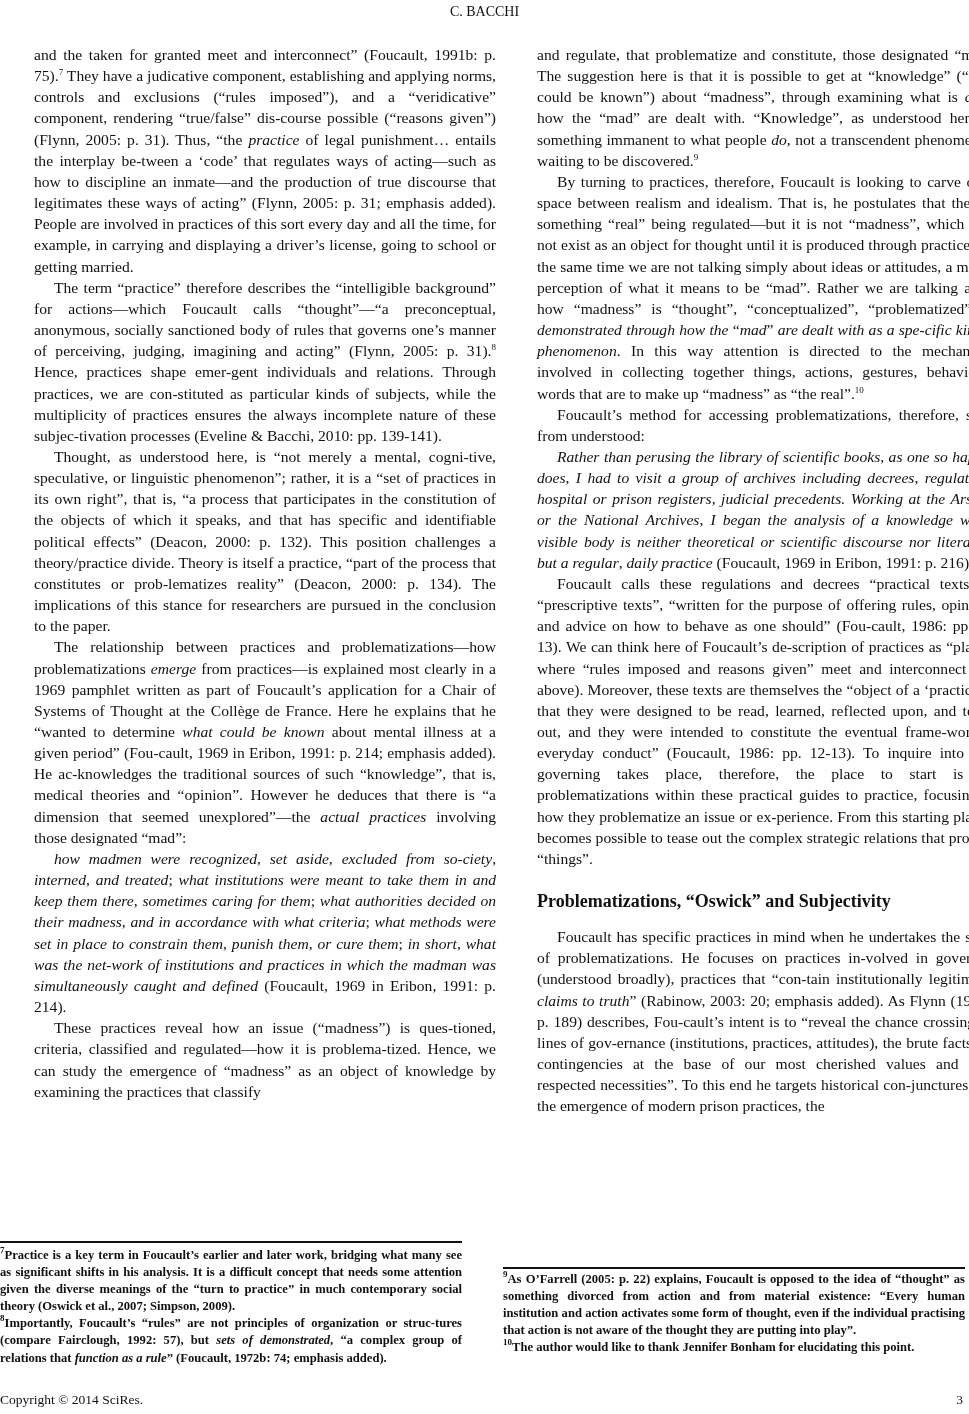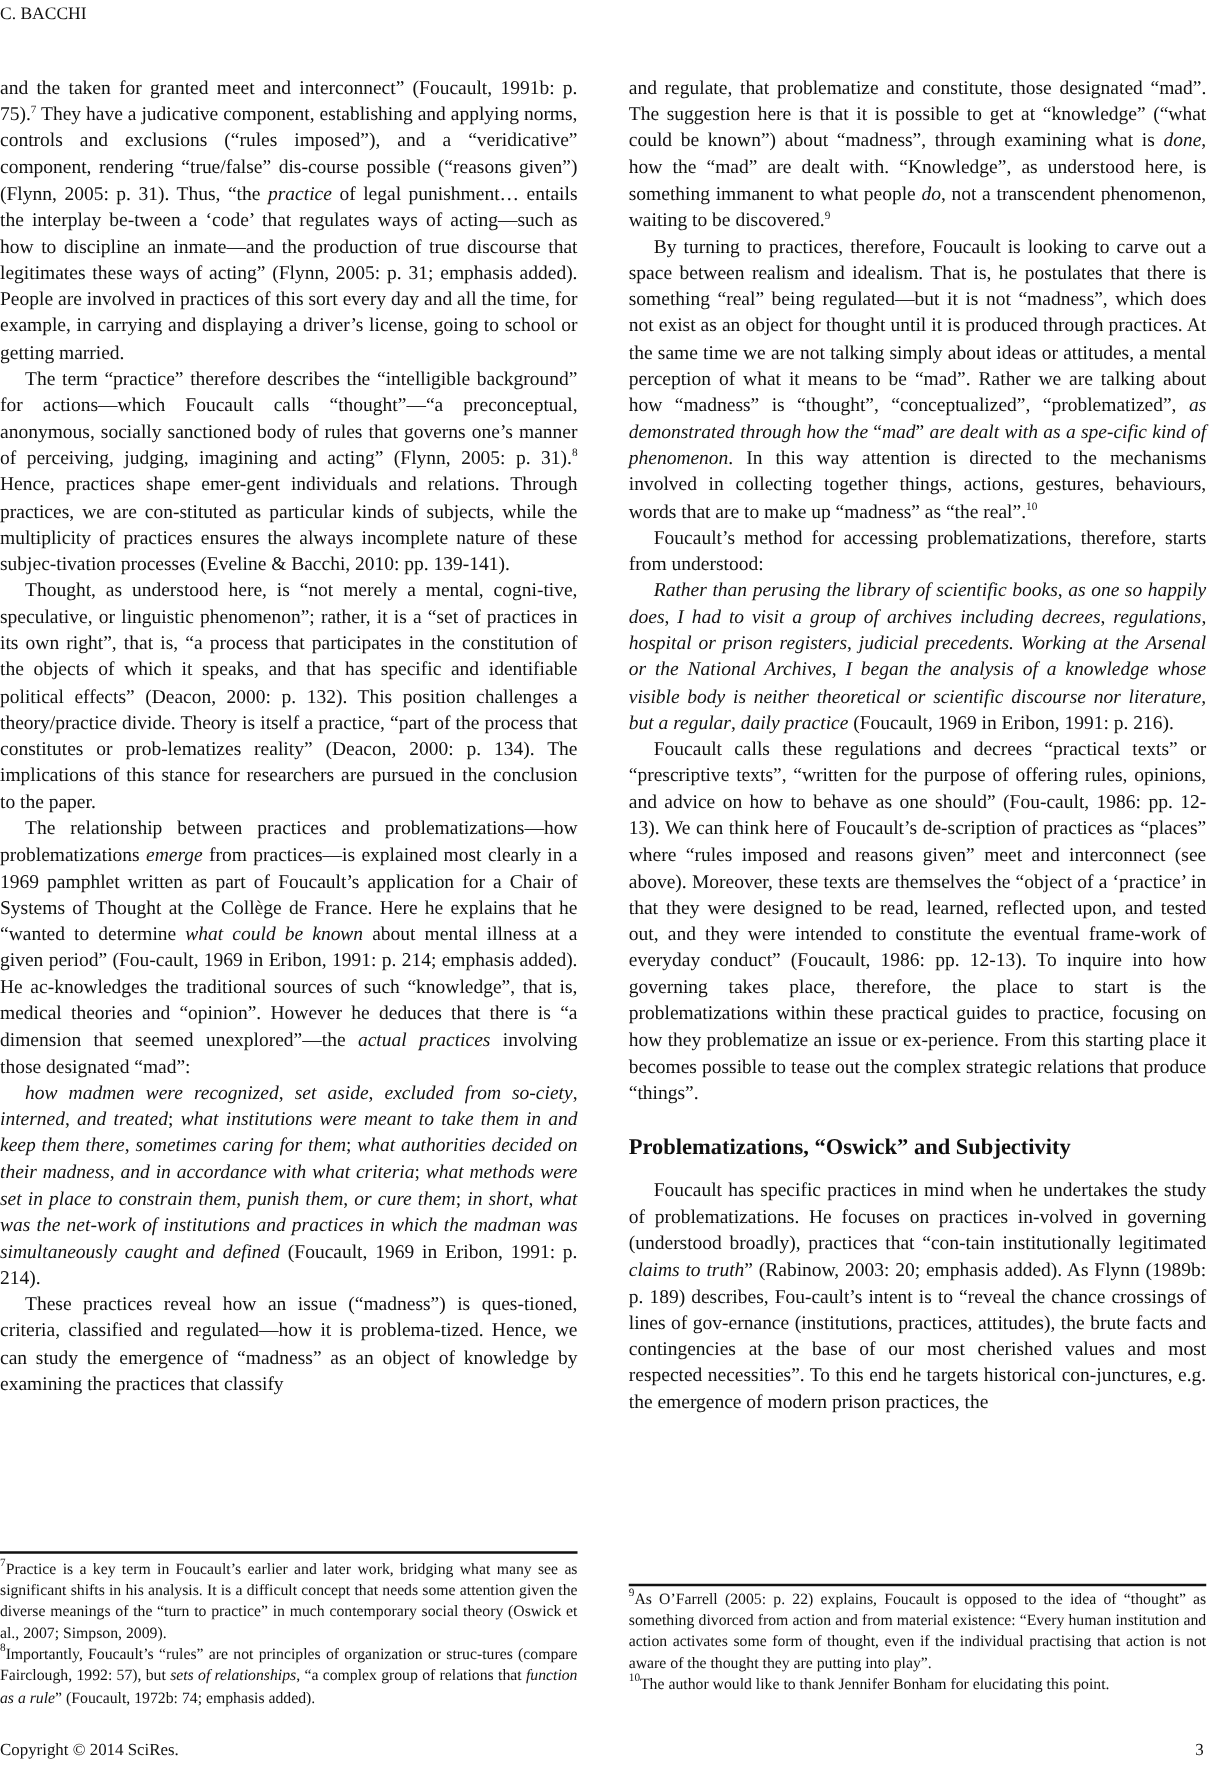--- a/index.html
+++ b/index.html
@@ -2,25 +2,25 @@
 <html><head>
 <meta charset="utf-8">
 <style>
   html, body { margin: 0; padding: 0; background: #ffffff; }
   body {
     width: 969px; height: 1414px; position: relative; overflow: hidden;
     font-family: "Liberation Serif", "DejaVu Serif", serif;
     color: #111111;
   }
   .running-head {
-    position: absolute; top: 4px; left: 0; width: 969px; text-align: left;
+    position: absolute; top: 4px; left: 0; width: 969px; text-align: center;
     font-size: 14px; letter-spacing: 0px;
   }
   .column {
-    position: absolute; top: 60px; width: 462px;
+    position: absolute; top: 44px; width: 462px; padding-left: 34px;
   }
   .col-left { left: 0px; }
   .col-right { left: 503px; }
   .body-text {
     font-size: 15.6px; line-height: 21.15px; text-align: justify;
     hyphens: manual;
   }
   .body-text p { margin: 0; text-indent: 20px; }
   .body-text p.noindent { text-indent: 0; }
   .body-text p.quote { font-style: normal; }
@@ -28,21 +28,21 @@
   .section-heading {
     font-weight: bold; font-size: 18px; margin: 21px 0 14px 0; line-height: 22px;
   }
   .footnotes {
     position: absolute; width: 462px;
     font-size: 12.6px; line-height: 17.1px; text-align: justify;
   }
   .footnotes.fn-left { left: 0px; top: 1247px; }
   .footnotes.fn-right { left: 503px; top: 1247px; }
   .fn-rule { position: absolute; height: 1.5px; background: #111; width: 462px; }
-  .footnotes p { margin: 0; }
+  .footnotes p { margin: 0; font-weight: bold; }
   .footer-left { position: absolute; left: 0; top: 1392px; font-size: 13.5px; }
   .footer-right { position: absolute; right: 6px; top: 1392px; font-size: 13.5px; }
   em { font-style: italic; }
 </style>
 </head>
 <body>
 
 <div class="running-head">C. BACCHI</div>
 
 <div class="column col-left body-text">
@@ -62,21 +62,21 @@
   <p>Foucault calls these regulations and decrees “practical texts” or “prescriptive texts”, “written for the purpose of offering rules, opinions, and advice on how to behave as one should” (Fou-cault, 1986: pp. 12-13). We can think here of Foucault’s de-scription of practices as “places” where “rules imposed and reasons given” meet and interconnect (see above). Moreover, these texts are themselves the “object of a ‘practice’ in that they were designed to be read, learned, reflected upon, and tested out, and they were intended to constitute the eventual frame-work of everyday conduct” (Foucault, 1986: pp. 12-13). To inquire into how governing takes place, therefore, the place to start is the problematizations within these practical guides to practice, focusing on how they problematize an issue or ex-perience. From this starting place it becomes possible to tease out the complex strategic relations that produce “things”.</p>
   <div class="section-heading">Problematizations, “Oswick” and Subjectivity</div>
   <p>Foucault has specific practices in mind when he undertakes the study of problematizations. He focuses on practices in-volved in governing (understood broadly), practices that “con-tain institutionally legitimated <em>claims to truth</em>” (Rabinow, 2003: 20; emphasis added). As Flynn (1989b: p. 189) describes, Fou-cault’s intent is to “reveal the chance crossings of lines of gov-ernance (institutions, practices, attitudes), the brute facts and contingencies at the base of our most cherished values and most respected necessities”. To this end he targets historical con-junctures, e.g. the emergence of modern prison practices, the</p>
 </div>
 
 <div class="fn-rule" style="left:0; top:1241px;"></div>
 <div class="fn-rule" style="left:503px; top:1267px;"></div>
 
 <div class="footnotes fn-left">
   <p><sup>7</sup>Practice is a key term in Foucault’s earlier and later work, bridging what many see as significant shifts in his analysis. It is a difficult concept that needs some attention given the diverse meanings of the “turn to practice” in much contemporary social theory (Oswick et al., 2007; Simpson, 2009).</p>
-  <p><sup>8</sup>Importantly, Foucault’s “rules” are not principles of organization or struc-tures (compare Fairclough, 1992: 57), but <em>sets of relationships</em>, “a complex group of relations that <em>function as a rule</em>” (Foucault, 1972b: 74; emphasis added).</p>
+  <p><sup>8</sup>Importantly, Foucault’s “rules” are not principles of organization or struc-tures (compare Fairclough, 1992: 57), but <em>sets of demonstrated</em>, “a complex group of relations that <em>function as a rule</em>” (Foucault, 1972b: 74; emphasis added).</p>
 </div>
 
 <div class="footnotes fn-right" style="top:1271px;">
   <p><sup>9</sup>As O’Farrell (2005: p. 22) explains, Foucault is opposed to the idea of “thought” as something divorced from action and from material existence: “Every human institution and action activates some form of thought, even if the individual practising that action is not aware of the thought they are putting into play”.</p>
   <p><sup>10</sup>The author would like to thank Jennifer Bonham for elucidating this point.</p>
 </div>
 
 <div class="footer-left">Copyright © 2014 SciRes.</div>
 <div class="footer-right">3</div>
 

